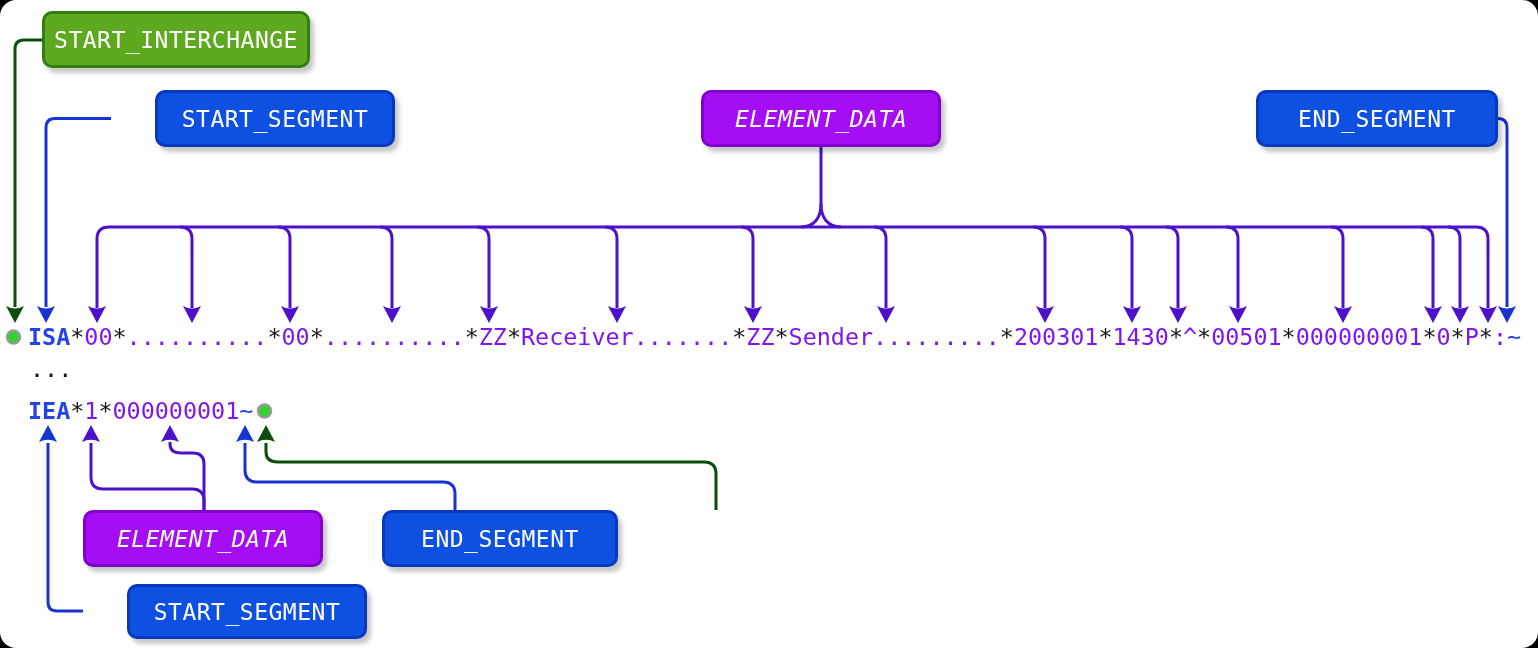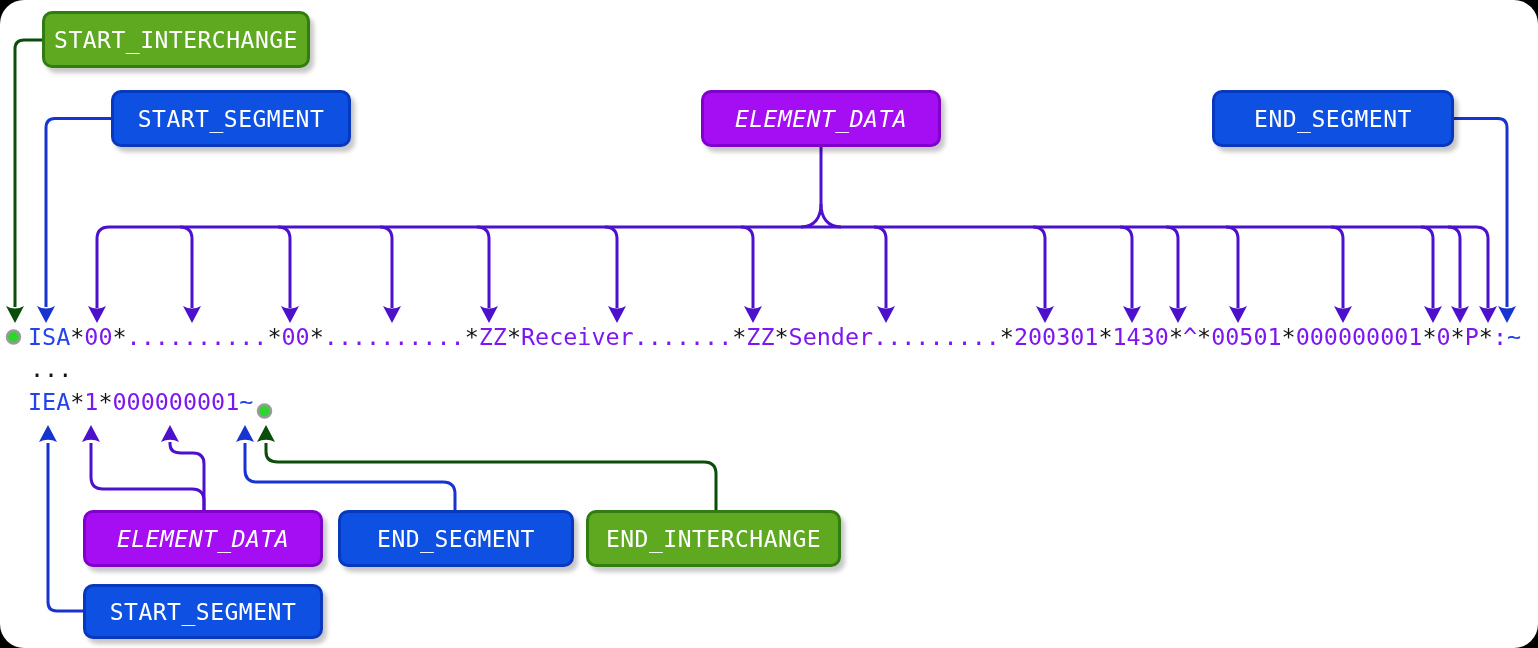--- a/index.html
+++ b/index.html
@@ -1,41 +1,41 @@
 <!DOCTYPE html>
 <html style="--green-box: #5EA91F; --green-box-border: #317D12; --blue-box: #0D50E2; --blue-box-border: #0838BE; --purple-box: #A50DF2; --purple-box-border: #8000CC; --arrow-purple: #4D10CC; --arrow-blue: #1733D0; --arrow-green: #0B4D0B; --text-tag-blue: #2543EA; --text-data-purple: #7D16EF; --text-separator: #141414; --dot-green: #2FD42F; --dot-ring: #9A9A9A;"><head>
 <meta charset="utf-8">
 <style>
   html,body{margin:0;padding:0;background:#000;}
   .frame{
     position:relative;width:1538px;height:648px;background:#ffffff;
-    border-radius:24px;overflow:hidden;
+    border-radius:16px;overflow:hidden;
     font-family:"DejaVu Sans Mono","Liberation Mono",monospace;
   }
   .box{
     position:absolute;display:flex;align-items:center;justify-content:center;
     color:#fff;font-size:23px;letter-spacing:0.5px;
     border-radius:10px;border-width:3px;border-style:solid;
     box-shadow:4px 5px 4px rgba(0,0,0,0.22);
     z-index:3;box-sizing:border-box;white-space:pre;
   }
   .box.green{background:var(--green-box);border-color:var(--green-box-border);}
-  .box.blue{background:var(--blue-box);border-color:var(--blue-box-border);}
+  .box.blue{background:var(--blue-box);border-color:var(--blue-box-border);margin-left:44px;}
   .box.purple{background:var(--purple-box);border-color:var(--purple-box-border);font-style:italic;}
   svg.wires{position:absolute;left:0;top:0;z-index:2;}
   .ln{fill:none;stroke-width:3px;}
   .ln-purple{stroke:var(--arrow-purple);}
   .ln-blue{stroke:var(--arrow-blue);}
   .ln-green{stroke:var(--arrow-green);}
   .hd-purple{fill:var(--arrow-purple);stroke:none;}
   .hd-blue{fill:var(--arrow-blue);stroke:none;}
   .hd-green{fill:var(--arrow-green);stroke:none;}
   .dot{fill:var(--dot-green);stroke:var(--dot-ring);stroke-width:2.5px;}
   .ediline{position:absolute;white-space:pre;font-size:23.4px;line-height:26px;z-index:3;}
-  .tk-tag{color:var(--text-tag-blue);}
+  .tk-tag{color:var(--text-tag-blue);font-weight:bold;}
   .tk-sep{color:var(--text-separator);}
   .tk-data{color:var(--text-data-purple);text-align:right;}
   .tk-term{color:var(--text-tag-blue);}
 </style>
 </head>
 <body>
 
 <div class="frame">
 
   <svg class="wires" width="1538" height="648" viewBox="0 0 1538 648">
@@ -113,23 +113,22 @@
   <div class="box blue" style="left:111px; top:90px; width:240px;height:57px;">START_SEGMENT</div>
 
   <div class="box purple" style="left:701px; top:90px; width:240px;height:57px;">ELEMENT_DATA</div>
 
   <div class="box blue" style="left:1212px;top:90px; width:242px;height:57px;">END_SEGMENT</div>
 
   <div class="ediline" style="left:28px;top:324px;"><span class="tk-tag">ISA</span><span class="tk-sep">*</span><span class="tk-data">00</span><span class="tk-sep">*</span><span class="tk-data">..........</span><span class="tk-sep">*</span><span class="tk-data">00</span><span class="tk-sep">*</span><span class="tk-data">..........</span><span class="tk-sep">*</span><span class="tk-data">ZZ</span><span class="tk-sep">*</span><span class="tk-data">Receiver.......</span><span class="tk-sep">*</span><span class="tk-data">ZZ</span><span class="tk-sep">*</span><span class="tk-data">Sender.........</span><span class="tk-sep">*</span><span class="tk-data">200301</span><span class="tk-sep">*</span><span class="tk-data">1430</span><span class="tk-sep">*</span><span class="tk-data">^</span><span class="tk-sep">*</span><span class="tk-data">00501</span><span class="tk-sep">*</span><span class="tk-data">000000001</span><span class="tk-sep">*</span><span class="tk-data">0</span><span class="tk-sep">*</span><span class="tk-data">P</span><span class="tk-sep">*</span><span class="tk-data">:</span><span class="tk-term">~</span></div>
 
   <div class="ediline" style="left:30px;top:356px;color:var(--text-separator);">...</div>
 
-  <div class="ediline" style="left:28px;top:389px;"><span class="tk-tag">IEA</span><span class="tk-sep">*</span><span class="tk-data">1</span><span class="tk-sep">*</span><span class="tk-data">000000001</span><span class="tk-term">~</span></div>
+  <div class="ediline" style="left:28px;top:398px;"><span class="tk-tag">IEA</span><span class="tk-sep">*</span><span class="tk-data">1</span><span class="tk-sep">*</span><span class="tk-data">000000001</span><span class="tk-term">~</span></div>
 
   <div class="box purple" style="left:83px; top:510px;width:240px;height:57px;">ELEMENT_DATA</div>
 
   <div class="box blue" style="left:338px;top:510px;width:236px;height:57px;">END_SEGMENT</div>
 
-  <div class="box green" style="left:586px;top:510px;width:255px;height:57px;">END_INTERCHANGE</div>
 
   <div class="box blue" style="left:83px; top:584px;width:240px;height:55px;">START_SEGMENT</div>
 
 </div>
 
 </body></html>

